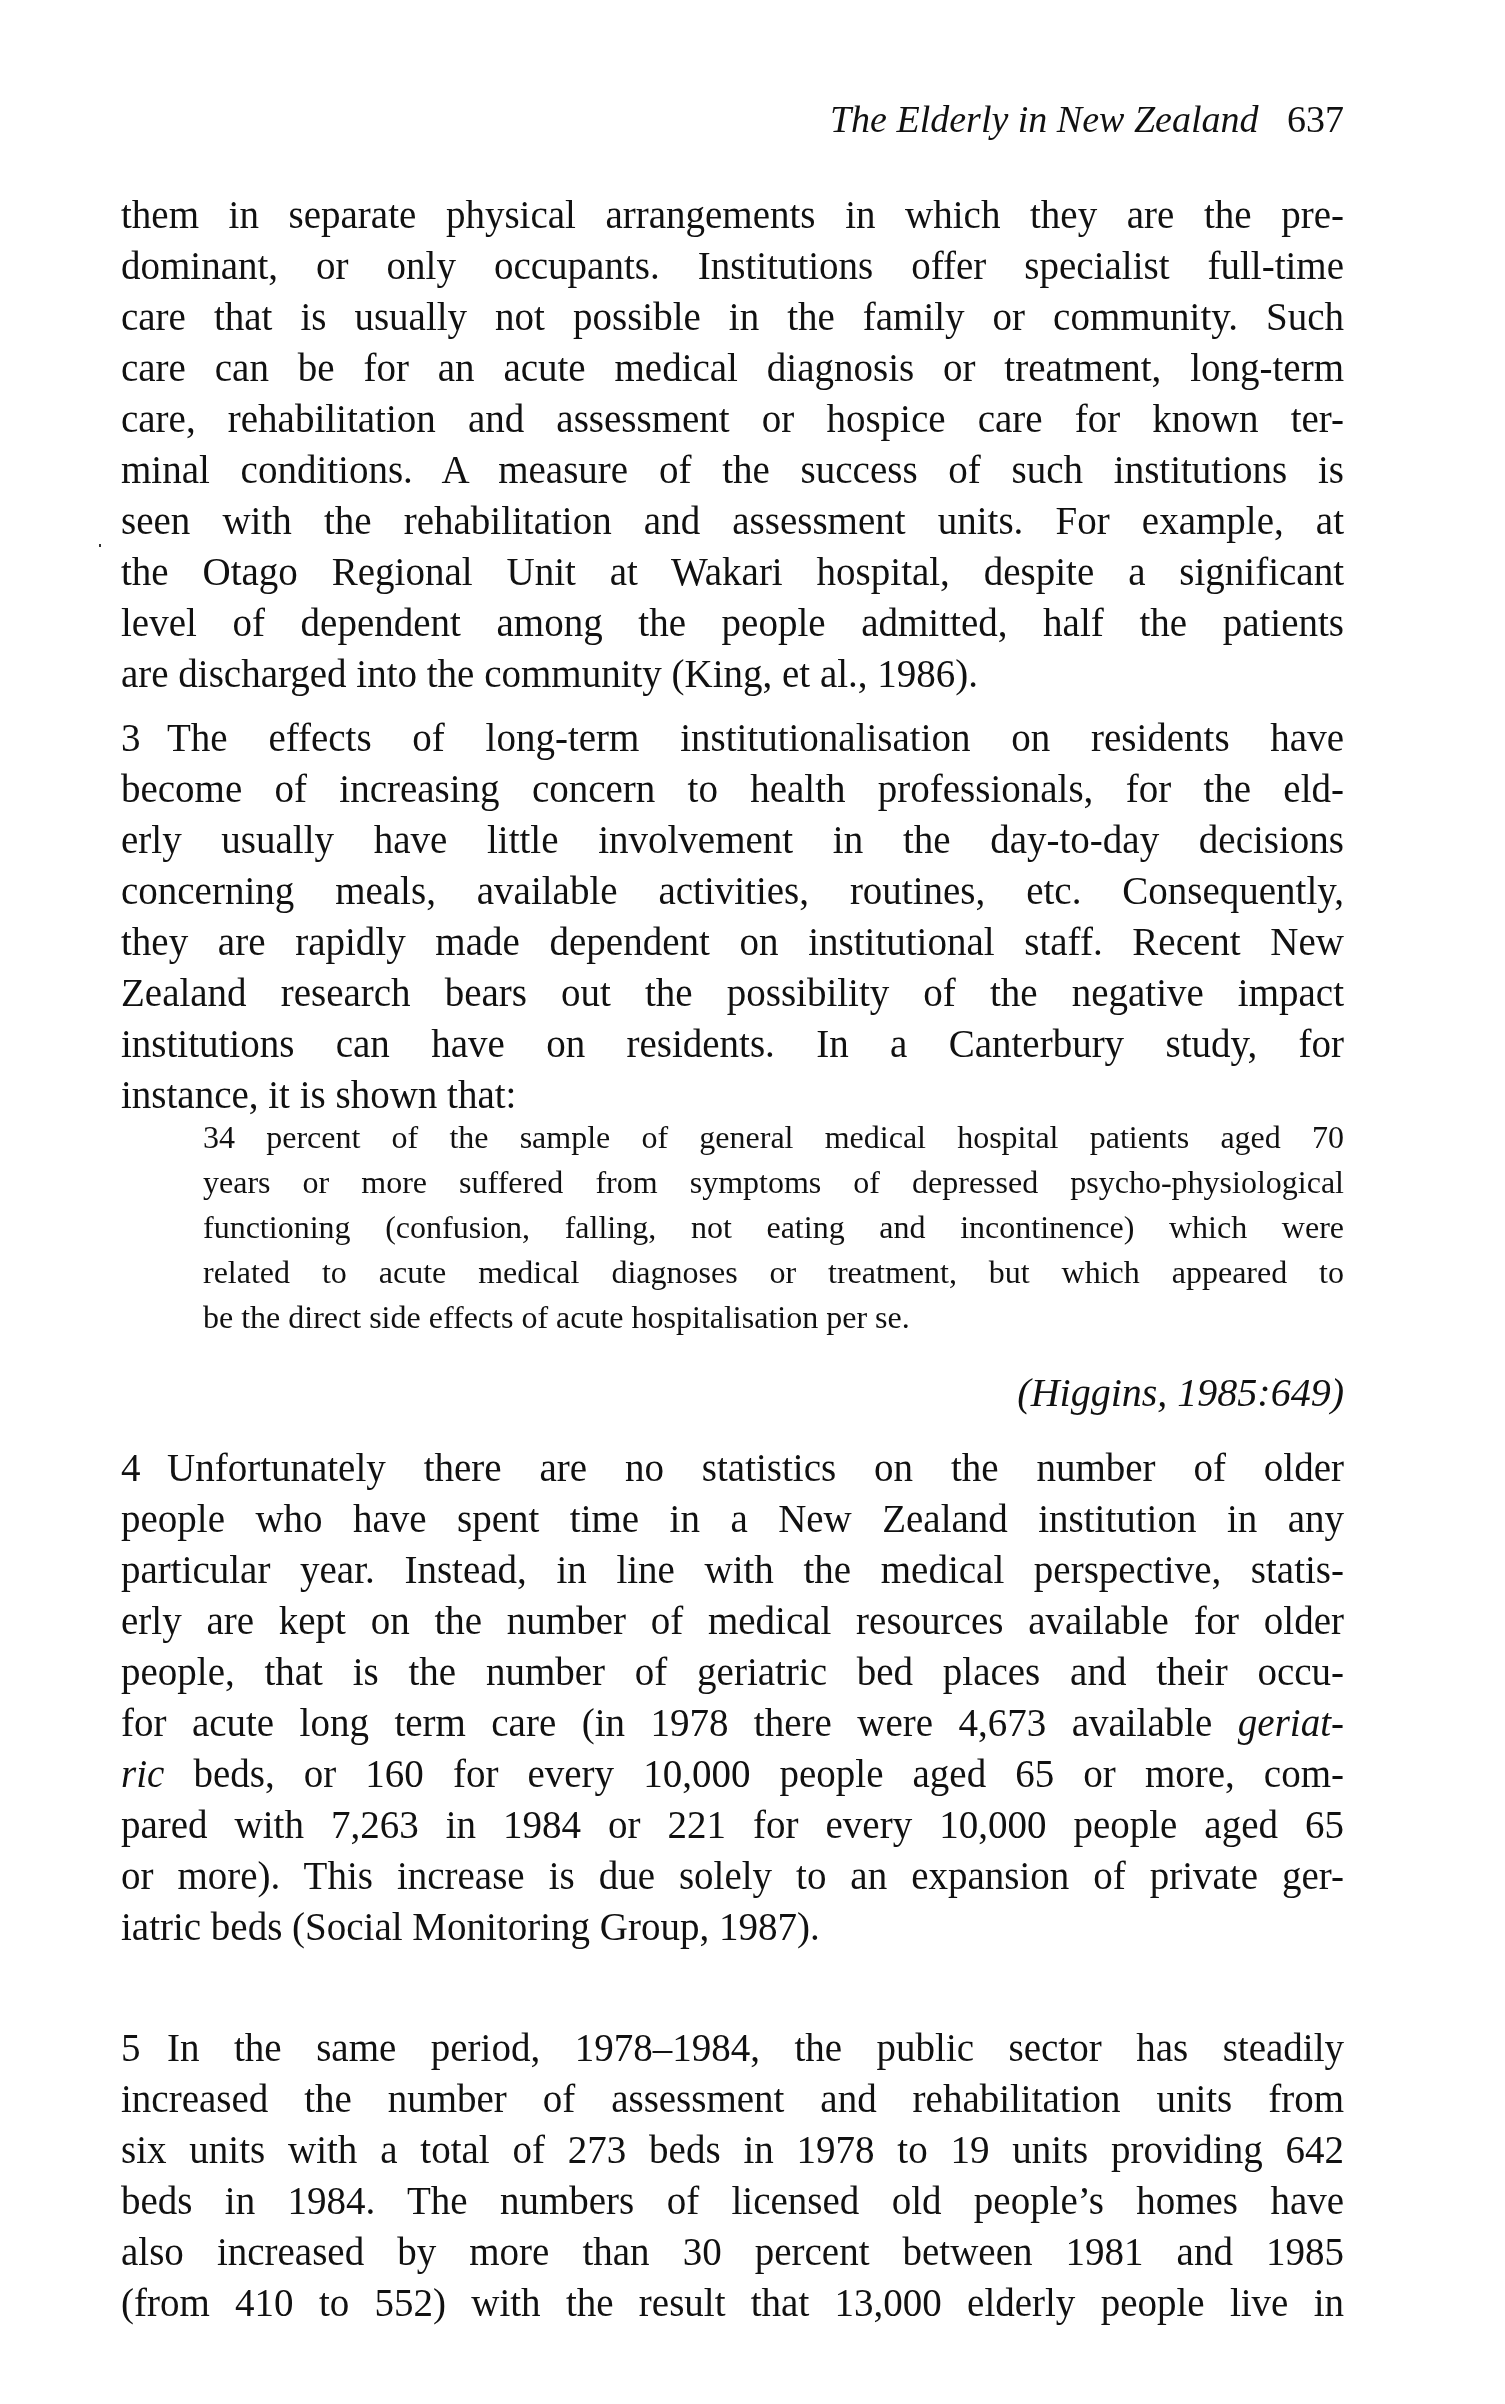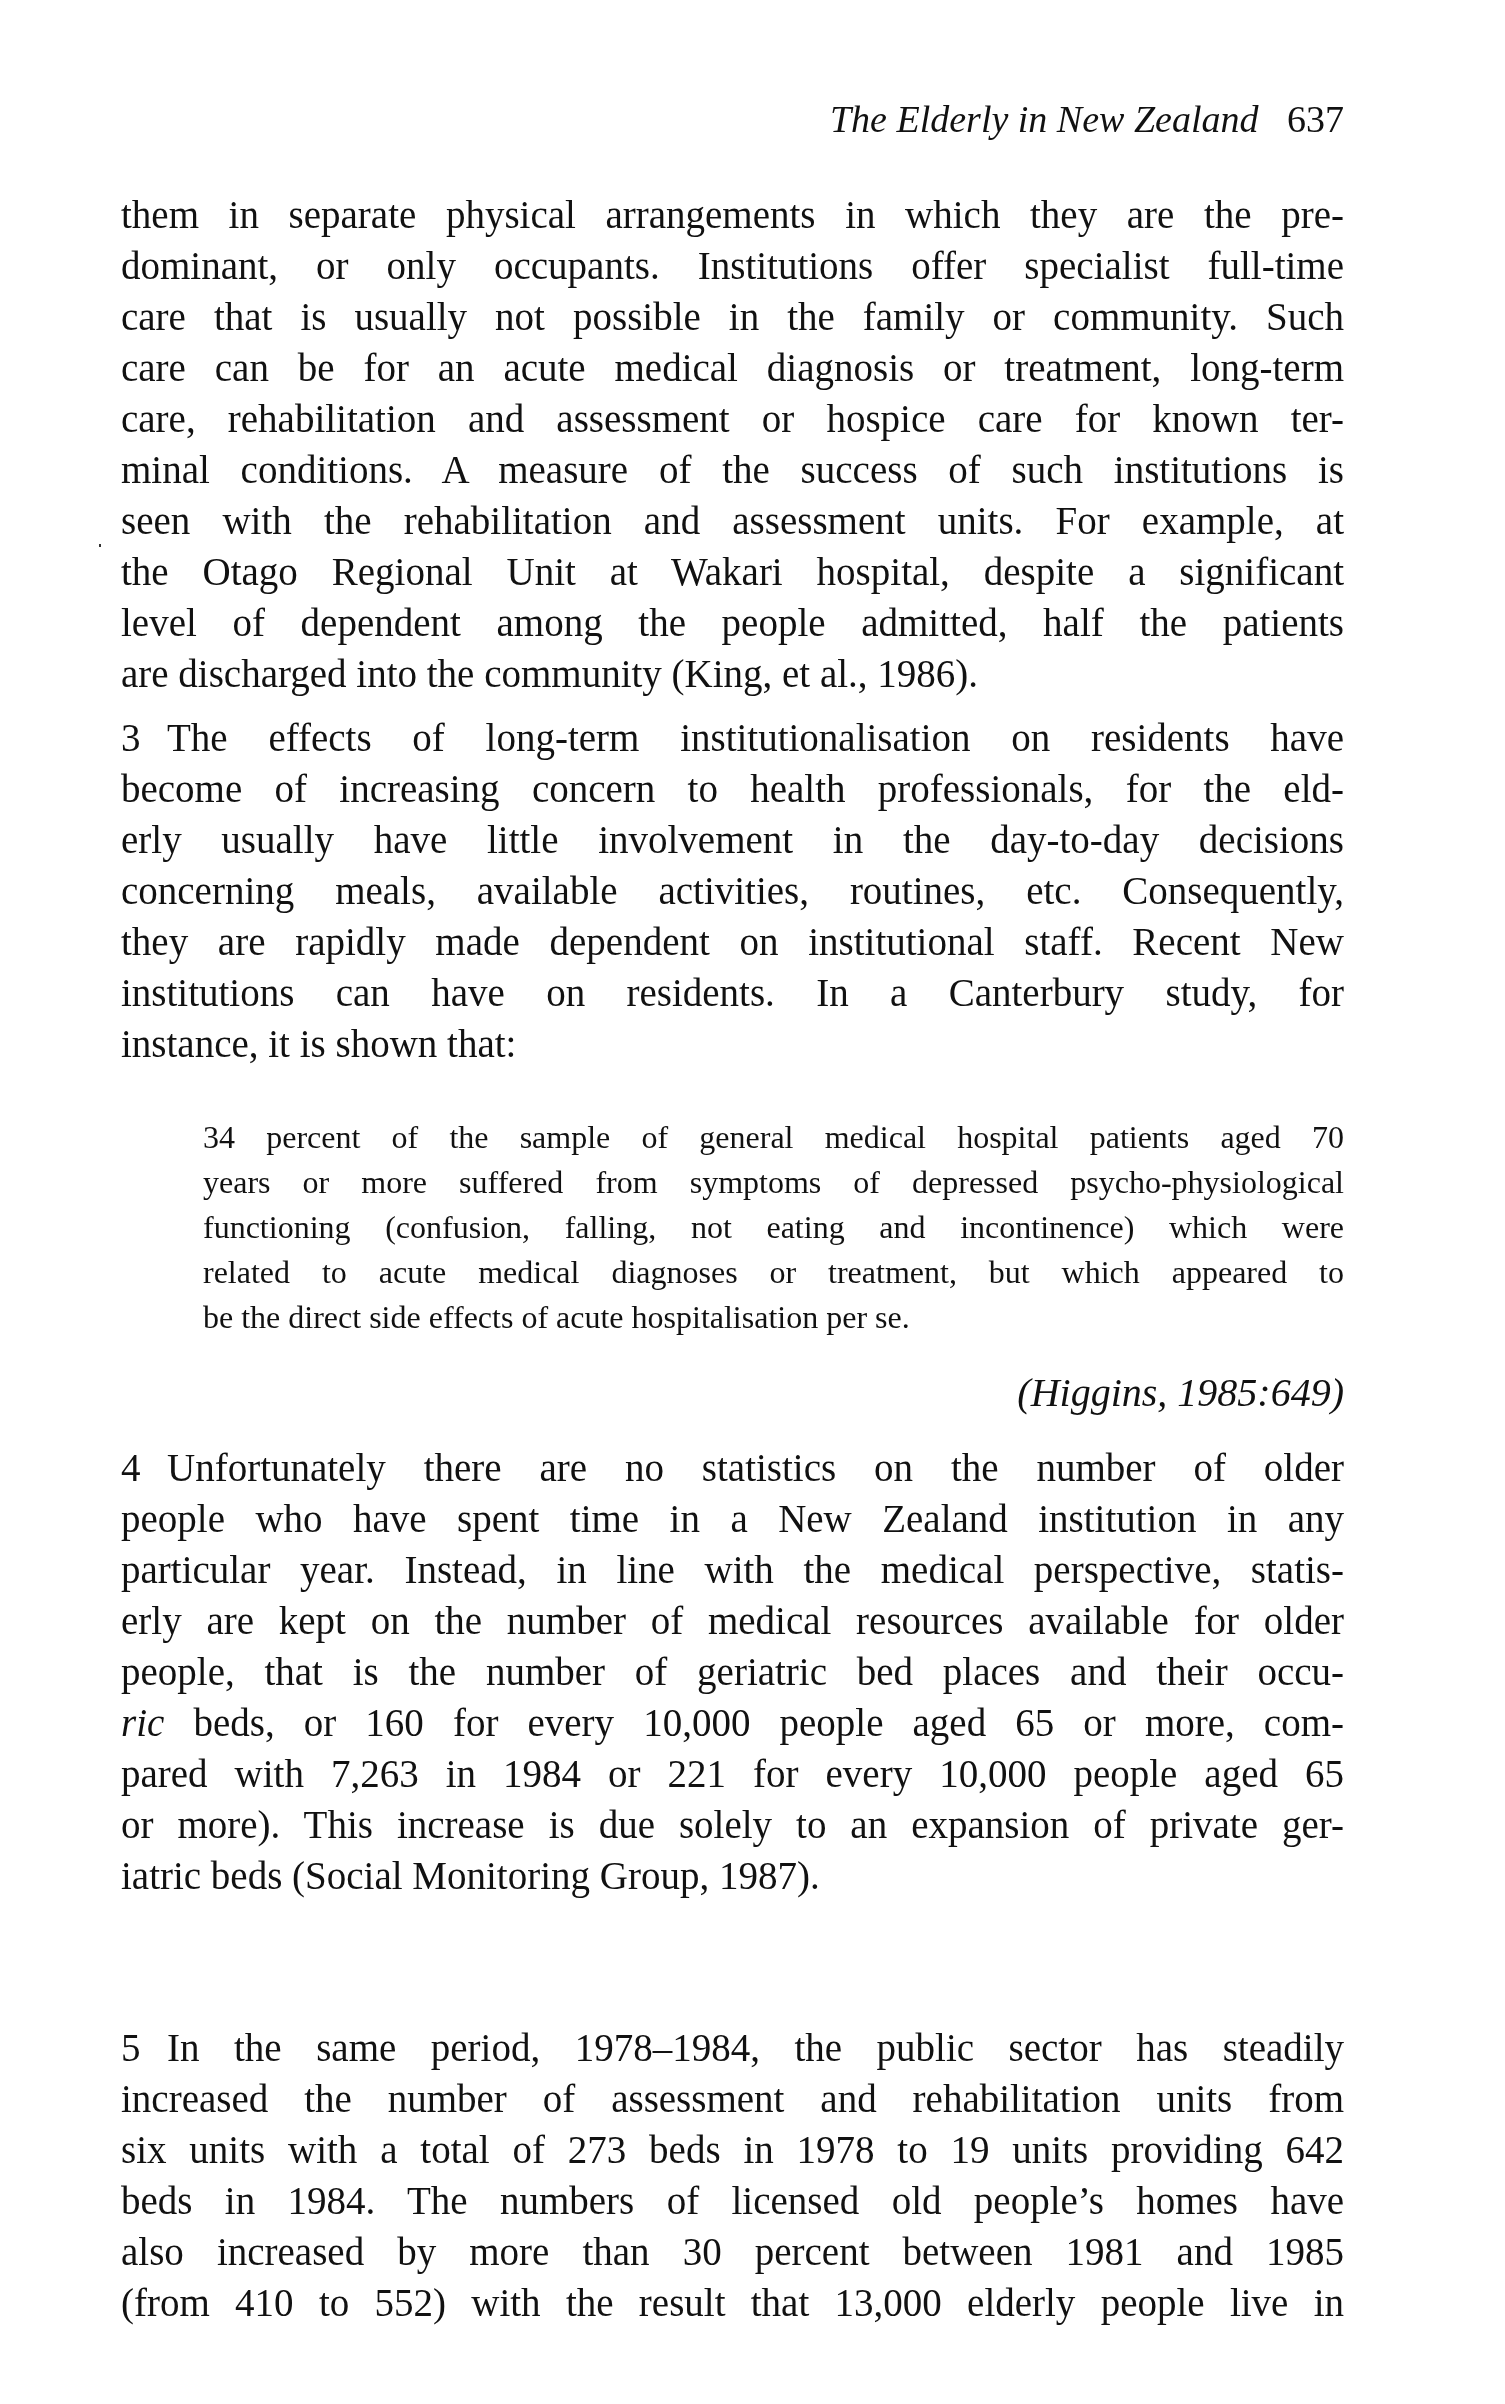--- a/index.html
+++ b/index.html
@@ -108,39 +108,41 @@
     <span class="line">level of dependent among the people admitted, half the patients</span>
     <span class="line last">are discharged into the community (King, et al., 1986).</span>
   </div>
 
   <div class="block" style="top:712px;">
     <span class="line"><span class="pnum">3</span><span>The effects of long-term institutionalisation on residents have</span></span>
     <span class="line">become of increasing concern to health professionals, for the eld-</span>
     <span class="line">erly usually have little involvement in the day-to-day decisions</span>
     <span class="line">concerning meals, available activities, routines, etc. Consequently,</span>
     <span class="line">they are rapidly made dependent on institutional staff. Recent New</span>
+    <span class="line">Zealand research bears out the possibility of the negative impact</span>
     <span class="line">institutions can have on residents. In a Canterbury study, for</span>
     <span class="line last">instance, it is shown that:</span>
   </div>
 
   <div class="quote" style="top:1115px;">
     <span class="line">34 percent of the sample of general medical hospital patients aged 70</span>
     <span class="line">years or more suffered from symptoms of depressed psycho-physiological</span>
     <span class="line">functioning (confusion, falling, not eating and incontinence) which were</span>
     <span class="line">related to acute medical diagnoses or treatment, but which appeared to</span>
     <span class="line last">be the direct side effects of acute hospitalisation per se.</span>
   </div>
   <div class="citation">(Higgins, 1985:649)</div>
 
   <div class="block" style="top:1442px;">
     <span class="line"><span class="pnum">4</span><span>Unfortunately there are no statistics on the number of older</span></span>
     <span class="line">people who have spent time in a New Zealand institution in any</span>
     <span class="line">particular year. Instead, in line with the medical perspective, statis-</span>
     <span class="line">erly are kept on the number of medical resources available for older</span>
     <span class="line">people, that is the number of geriatric bed places and their occu-</span>
+    <span class="line"><span>for acute long term care (in 1978 there were 4,673 available </span><span class="it">geriat-</span></span>
     <span class="line"><span class="it">ric</span><span> beds, or 160 for every 10,000 people aged 65 or more, com-</span></span>
     <span class="line">pared with 7,263 in 1984 or 221 for every 10,000 people aged 65</span>
     <span class="line">or more). This increase is due solely to an expansion of private ger-</span>
     <span class="line last">iatric beds (Social Monitoring Group, 1987).</span>
   </div>
 
   <div class="block" style="top:2022px;">
     <span class="line"><span class="pnum">5</span><span>In the same period, 1978–1984, the public sector has steadily</span></span>
     <span class="line">increased the number of assessment and rehabilitation units from</span>
     <span class="line">six units with a total of 273 beds in 1978 to 19 units providing 642</span>

